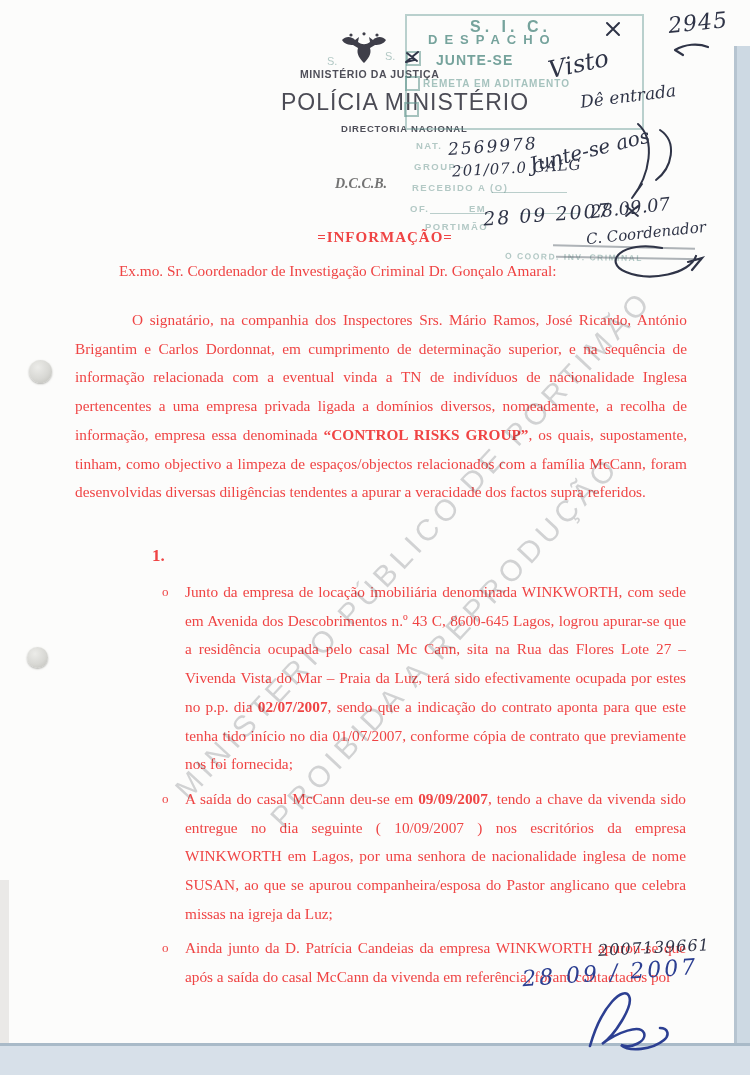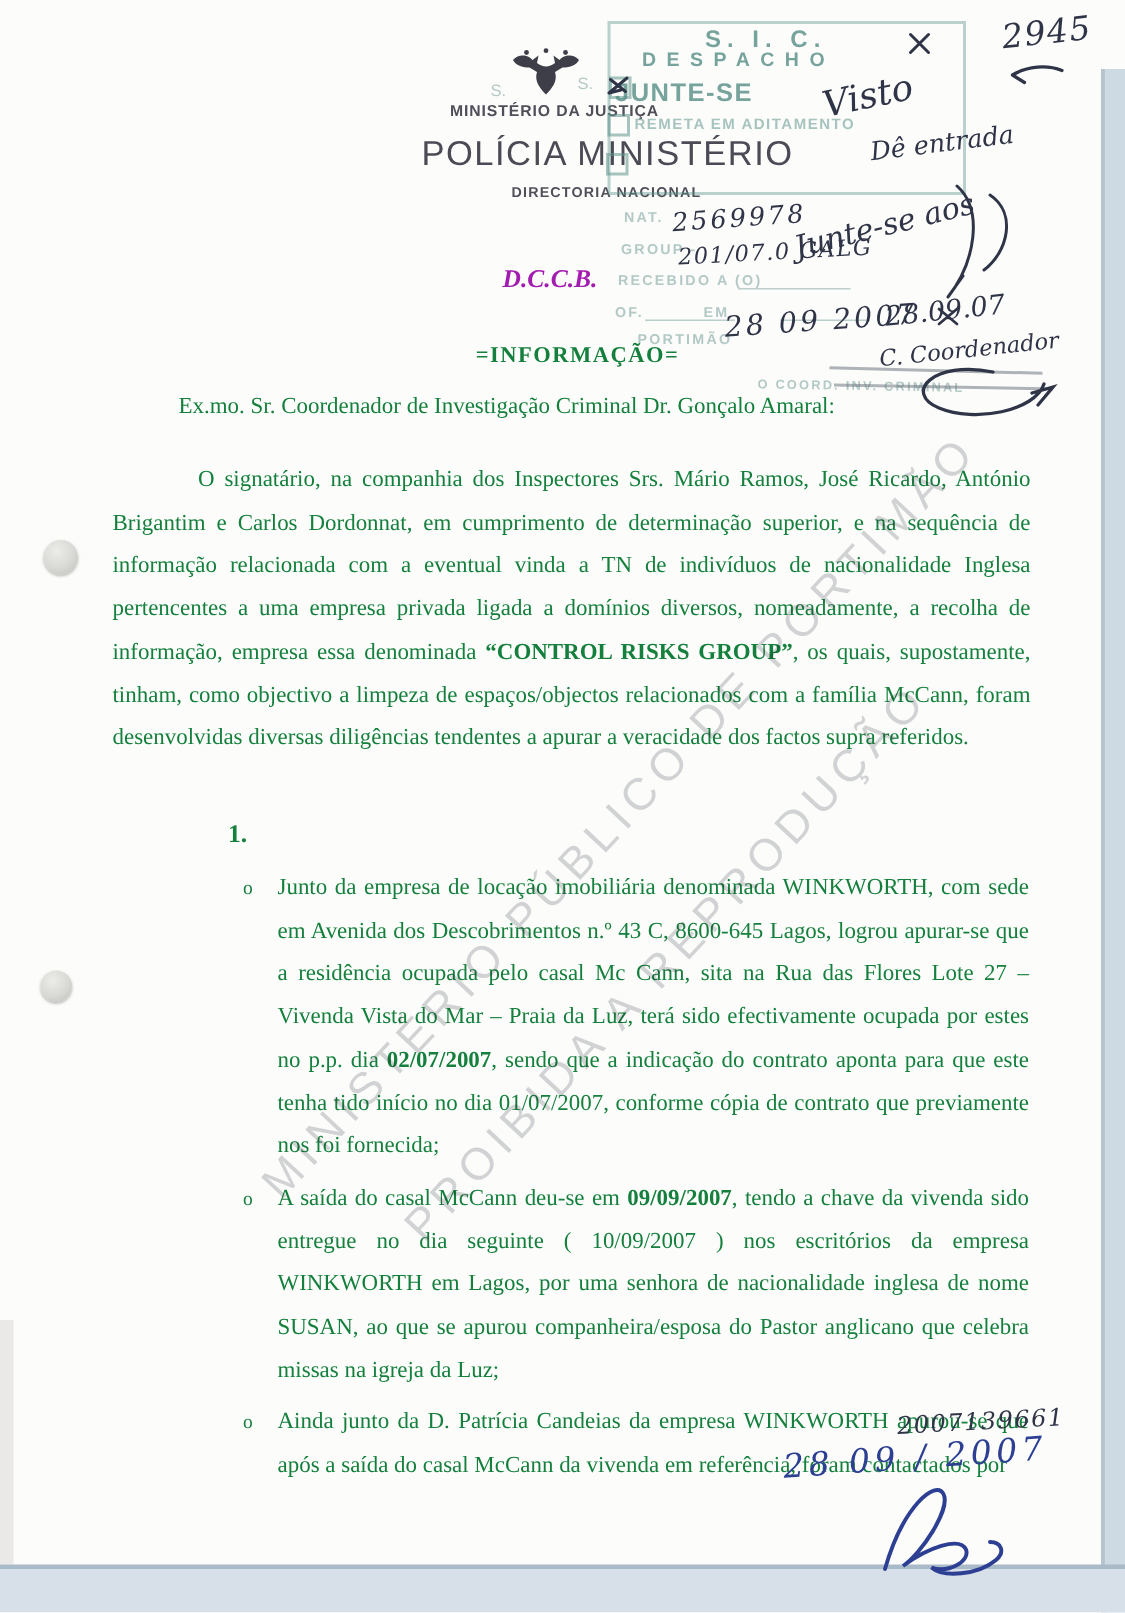--- a/index.html
+++ b/index.html
@@ -17,38 +17,38 @@
   .edge-left{left:0;top:880px;width:9px;height:163px;background:rgba(180,175,170,.25);}
   
   .hole{border-radius:50%;background:radial-gradient(circle at 38% 32%,#ecece9 0%,#d8d8d4 55%,#bdbdb8 100%);box-shadow:0 1px 2px rgba(120,120,115,.55);}
   .hole1{left:29px;top:360px;width:23px;height:23px;}
   .hole2{left:27px;top:647px;width:21px;height:21px;}
   
   .hdr{font-family:"Liberation Sans",sans-serif;color:#4f4f59;white-space:nowrap;}
   .ministry{left:300px;top:68px;font-size:10.5px;font-weight:700;letter-spacing:.6px;}
   .org{left:281px;top:89px;font-size:23px;font-weight:400;letter-spacing:1px;color:#4b4b55;}
   .directorate{left:316px;top:123px;font-size:9.5px;font-weight:700;letter-spacing:.8px;padding-left:25px;}
-  .dccb{left:335px;top:176px;font-size:17px;font-style:italic;font-weight:600;color:#a21caf;}
+  .dccb{left:335px;top:176px;font-size:14px;font-style:italic;font-weight:600;color:#737373;}
   .faint-s{font-family:"Liberation Sans",sans-serif;font-size:11px;color:rgba(106,150,144,.5);}
   
   .sic-box{left:405px;top:14px;width:235px;height:112px;border:2px solid rgba(94,147,140,.42);}
   .sic{font-family:"Liberation Sans",sans-serif;color:rgba(84,140,133,.8);white-space:nowrap;font-weight:700;}
   .sic-title{left:470px;top:18px;font-size:16px;letter-spacing:4px;}
   .sic-sub{left:428px;top:32px;font-size:13px;letter-spacing:7px;}
   .cb{width:11px;height:11px;border:2px solid rgba(94,147,140,.55);}
   .cb1{left:406px;top:51px;}
   .cb2{left:405px;top:76px;}
   .cb3{left:404px;top:102px;}
-  .sic-opt1{left:410px;top:52px;font-size:17px;letter-spacing:1px;}
+  .sic-opt1{left:436px;top:52px;font-size:14px;letter-spacing:1px;}
   .sic-opt2{left:423px;top:78px;font-size:10px;letter-spacing:1px;color:rgba(94,147,140,.55);}
   
   .reg{font-family:"Liberation Sans",sans-serif;font-size:9.5px;font-weight:700;letter-spacing:1.5px;color:rgba(106,150,144,.5);white-space:nowrap;}
   .reg-line{height:1px;background:rgba(106,150,144,.45);}
   
-  .doc{color:#15803d;}
+  .doc{color:#ef4444;}
   .title{left:75px;top:229px;width:620px;text-align:center;font-size:15px;font-weight:700;letter-spacing:1px;}
   .addressee{left:75px;top:262px;font-size:15.3px;margin-left:44px;}
   .para{left:75px;top:306px;width:612px;font-size:15.3px;line-height:28.7px;text-align:justify;text-indent:57px;margin:0;}
   .sec-num{left:152px;top:546px;font-size:17px;font-weight:700;}
   .bullets{left:158px;top:578px;width:528px;margin:0;padding:0;list-style:none;}
   .bullets li{position:relative;padding-left:27px;font-size:15.3px;line-height:28.7px;text-align:justify;margin-bottom:6px;}
   .bullets .marker{position:absolute;left:4px;top:0;font-size:13px;}
   b{font-weight:700;}
   
   .wm{font-family:"Liberation Sans",sans-serif;color:rgba(148,151,156,.40);white-space:nowrap;text-align:center;mix-blend-mode:multiply;transform:rotate(-47deg);}

